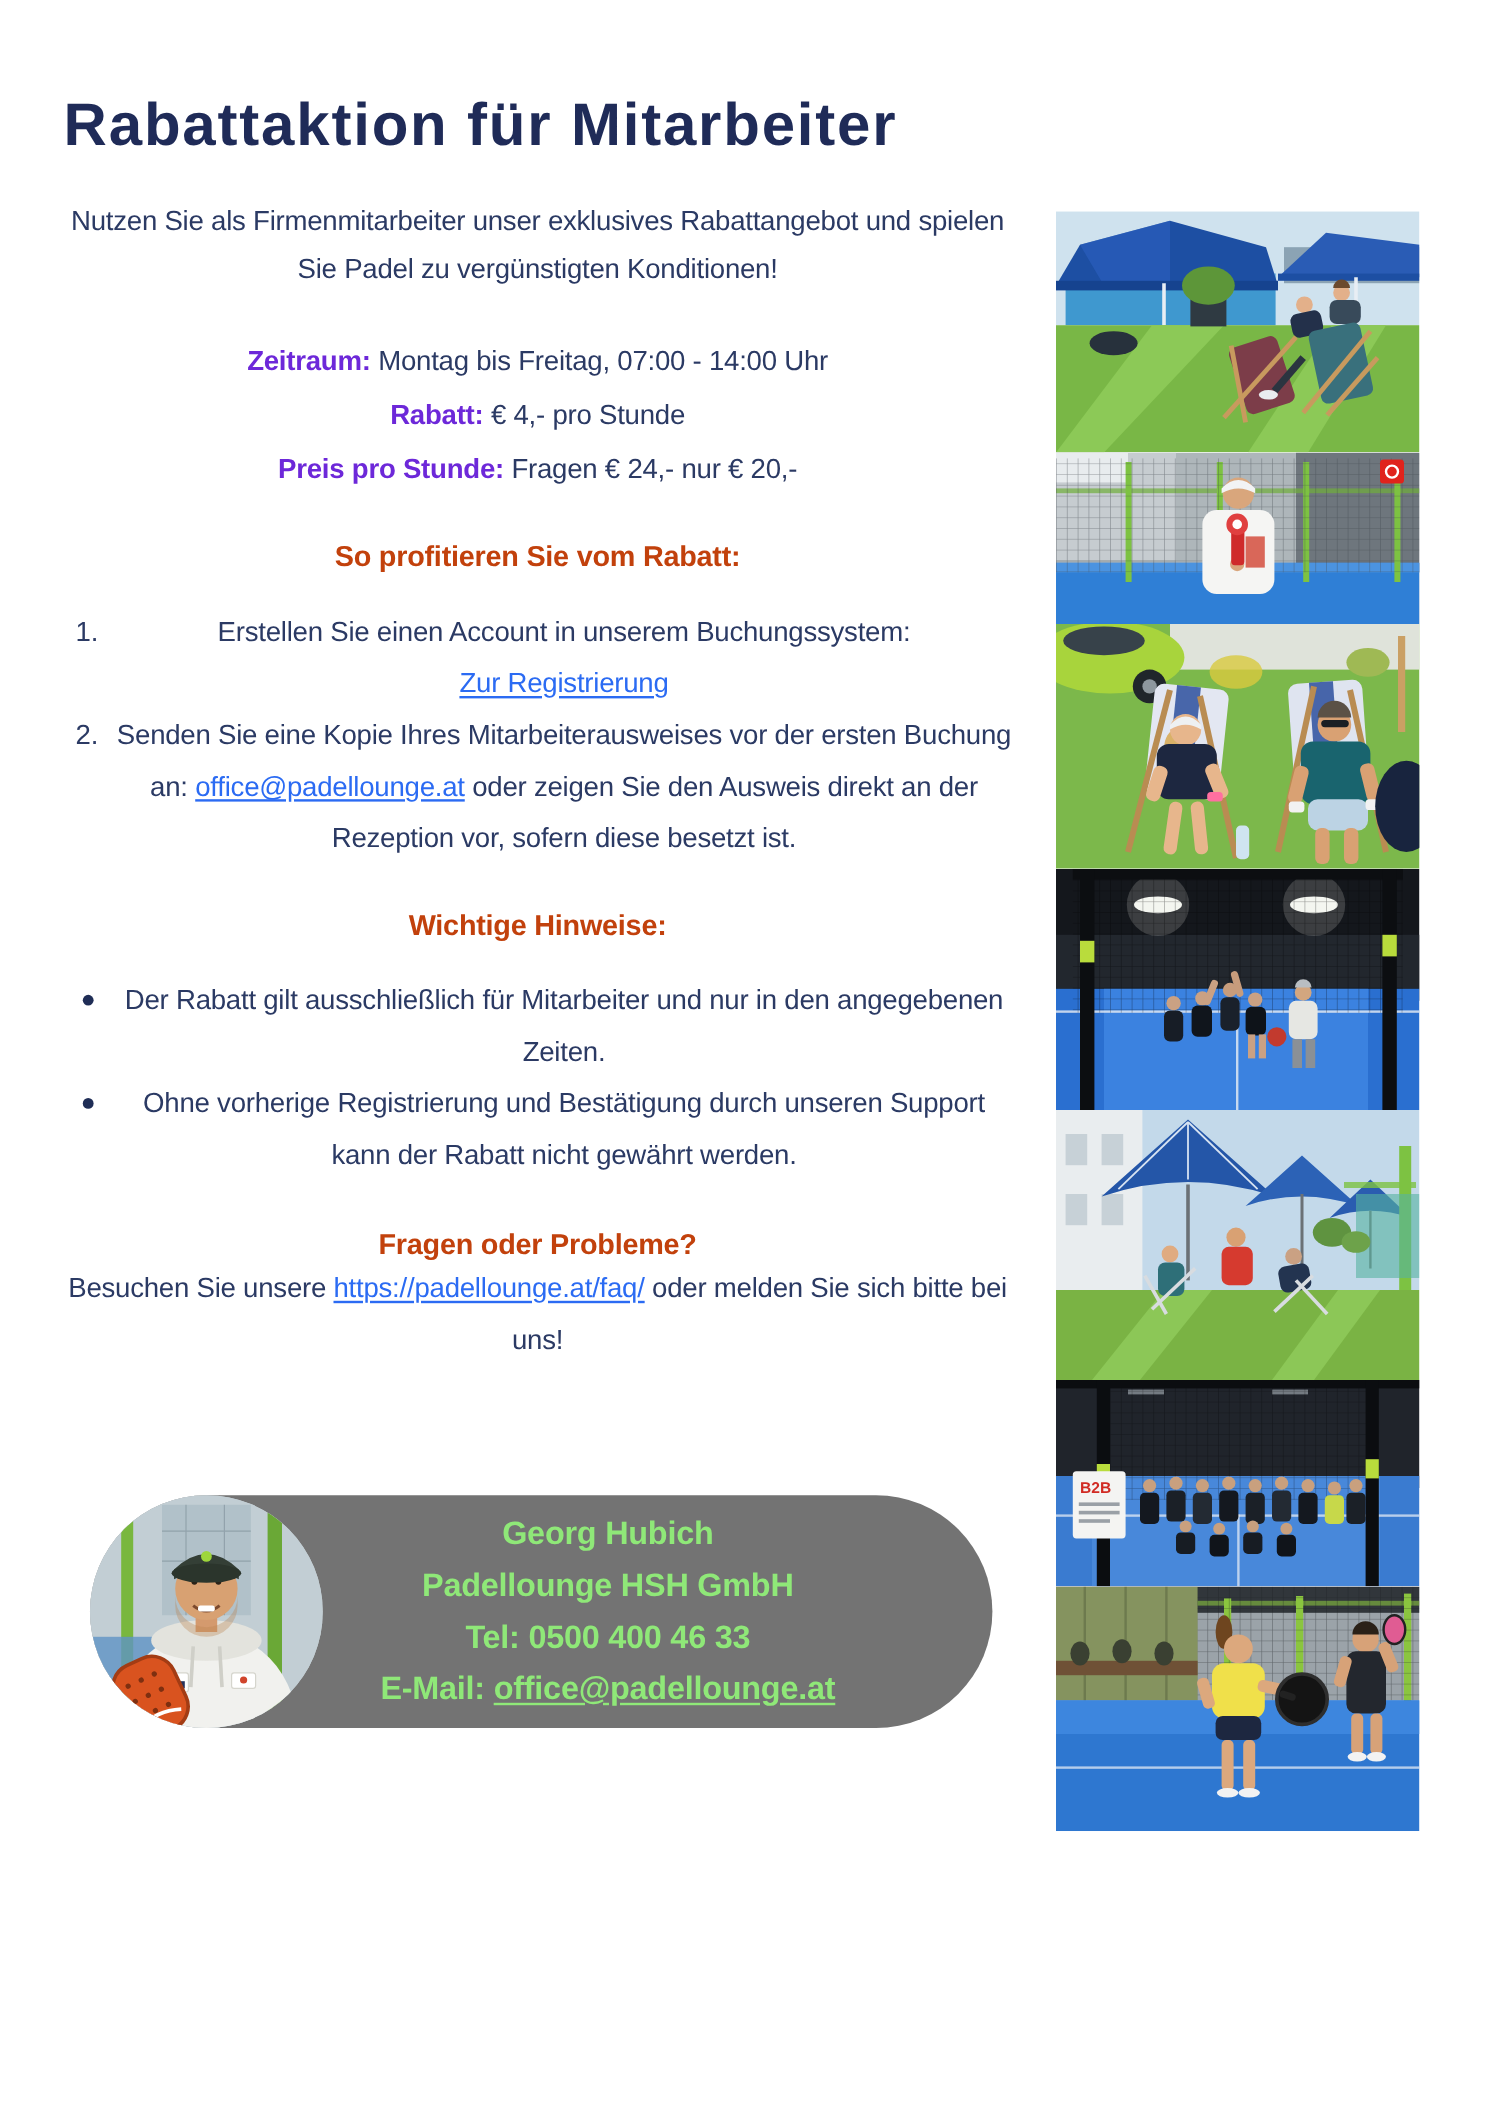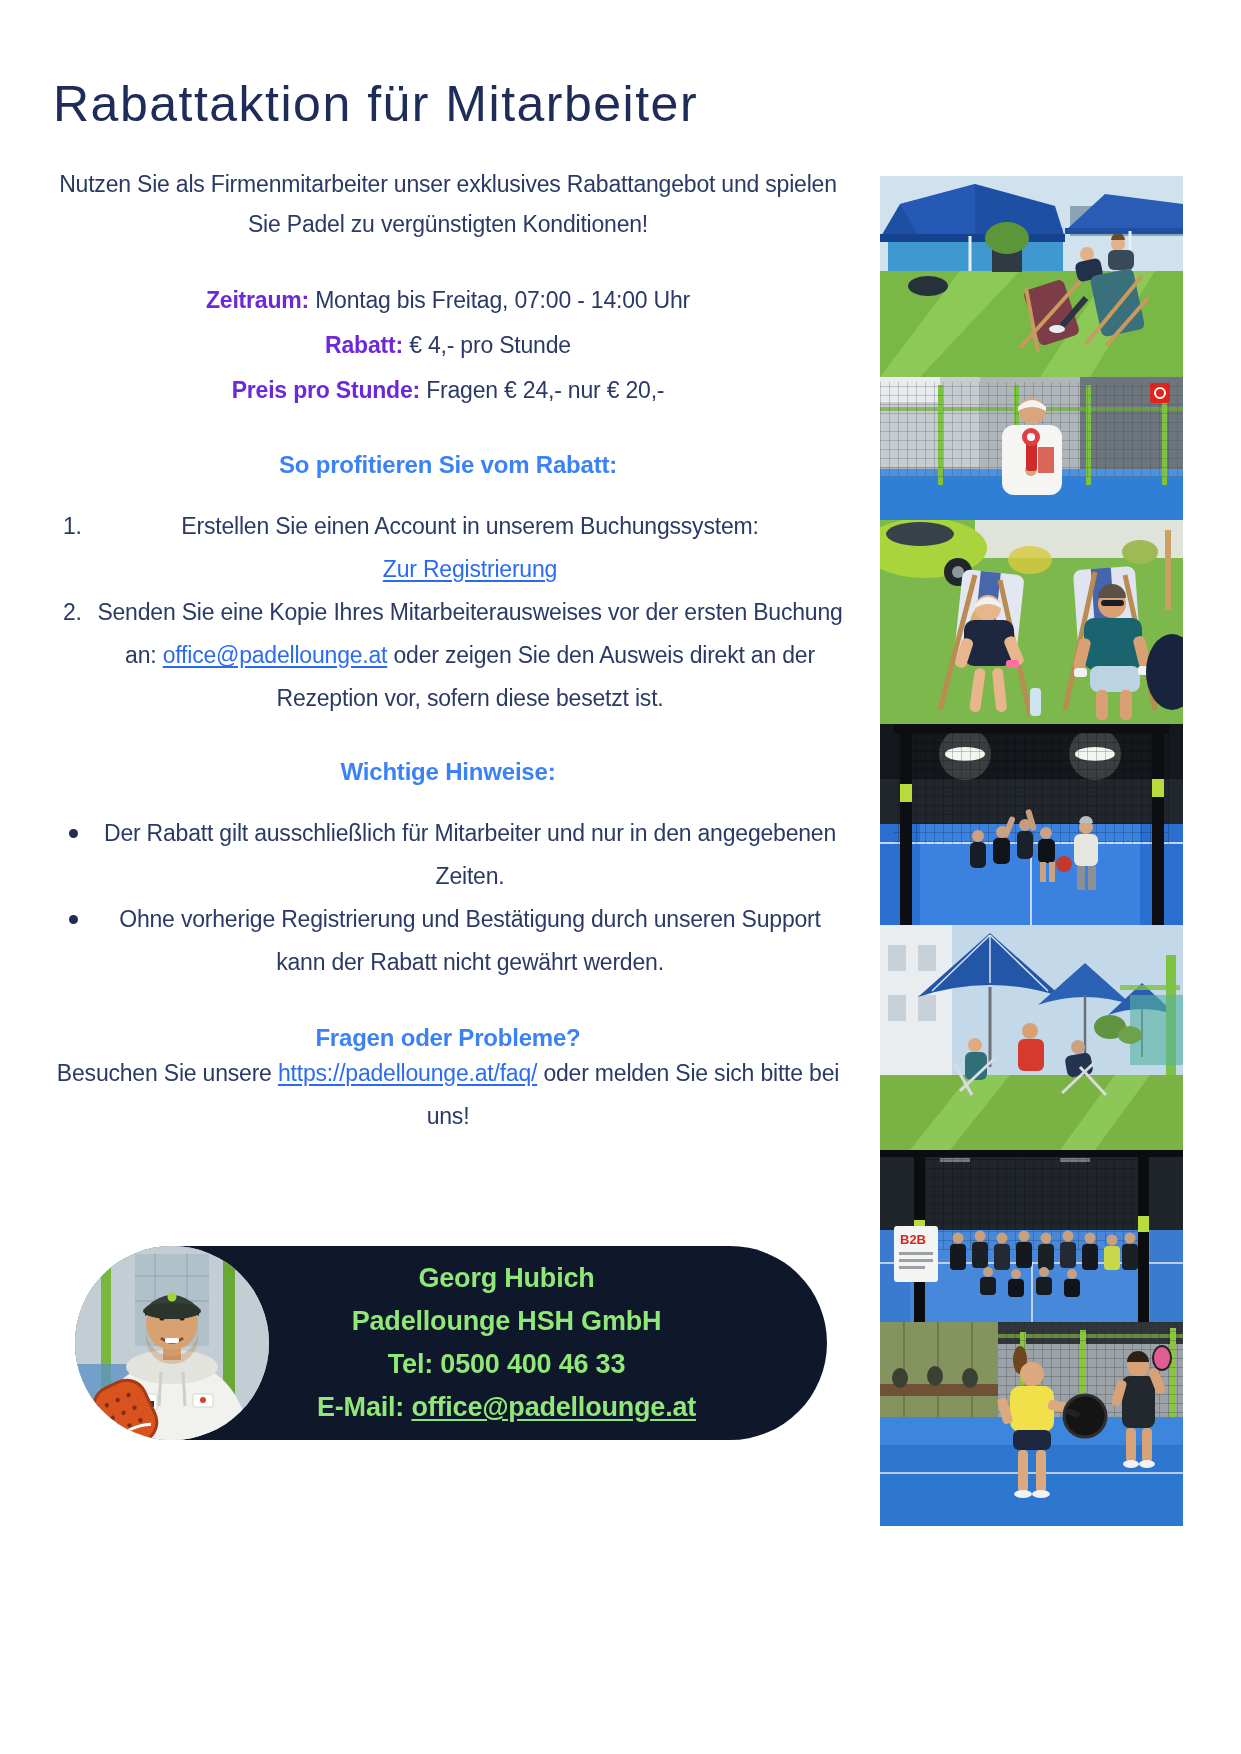--- a/index.html
+++ b/index.html
@@ -2,42 +2,42 @@
 <html lang="de"><head>
 <meta charset="utf-8">
 <style>
   html,body{margin:0;padding:0;background:#ffffff;}
   body{
     width:1241px;height:1754px;position:relative;overflow:hidden;
     font-family:"Liberation Sans",sans-serif;color:#2b3a64;
   }
   .page{padding:18px 0 0 53px;}
   h1{
-    margin:56px 0 0 0;font-size:50px;line-height:1.2;font-weight:400;
+    margin:56px 0 0 0;font-size:50px;line-height:1.2;font-weight:700;
     letter-spacing:1.5px;color:#1f2b58;
   }
   .content{display:flex;gap:37px;margin-top:30px;}
   .left{width:790px;flex:none;font-size:23px;line-height:40px;letter-spacing:-0.2px;text-align:center;}
   .intro{margin:0 0 34px 0;}
   .facts{margin:0 0 2px 0;line-height:45px;}
   .b{font-weight:700;color:#6d28d9;}
-  h2{font-size:24px;font-weight:700;color:#3b82f6;margin:38px 0 26px 0;line-height:28px;}
+  h2{font-size:24px;font-weight:700;color:#c2410c;margin:38px 0 26px 0;line-height:28px;}
   h2.faq-h{margin:40px 0 0 0;}
   a{color:#2b6bf3;text-decoration:underline;text-underline-offset:3px;}
   ol.steps{list-style:none;margin:0;padding:0 0 0 44px;counter-reset:step;line-height:43px;}
   ol.steps>li{position:relative;counter-increment:step;}
   ol.steps>li::before{content:counter(step) ".";position:absolute;left:-34px;top:0;color:#2b3a64;}
   ul.notes{list-style:none;margin:0;padding:0 0 0 44px;line-height:43px;}
   ul.notes>li{position:relative;}
   ul.notes>li::before{content:"";position:absolute;left:-28px;top:17px;width:9px;height:9px;border-radius:50%;background:#1f2d56;}
   .faq-p{margin:0;line-height:43px;}
   
   .card{
     margin:108px 0 0 22px;width:752px;height:194px;border-radius:97px;
-    background:#0f172a;display:flex;align-items:center;
+    background:#737373;display:flex;align-items:center;
   }
   .avatar{width:194px;height:194px;border-radius:50%;overflow:hidden;flex:none;background:#c8d2d6;}
   .card-text{margin-left:48px;font-size:27px;font-weight:700;color:#8fe878;line-height:43px;}
   .card-text a{color:#8fe878;}
   
   .photos{width:303px;flex:none;padding-top:12px;}
   .photo{width:303px;overflow:hidden;line-height:0;}
   .photo svg{display:block;}
 </style>
 </head>

